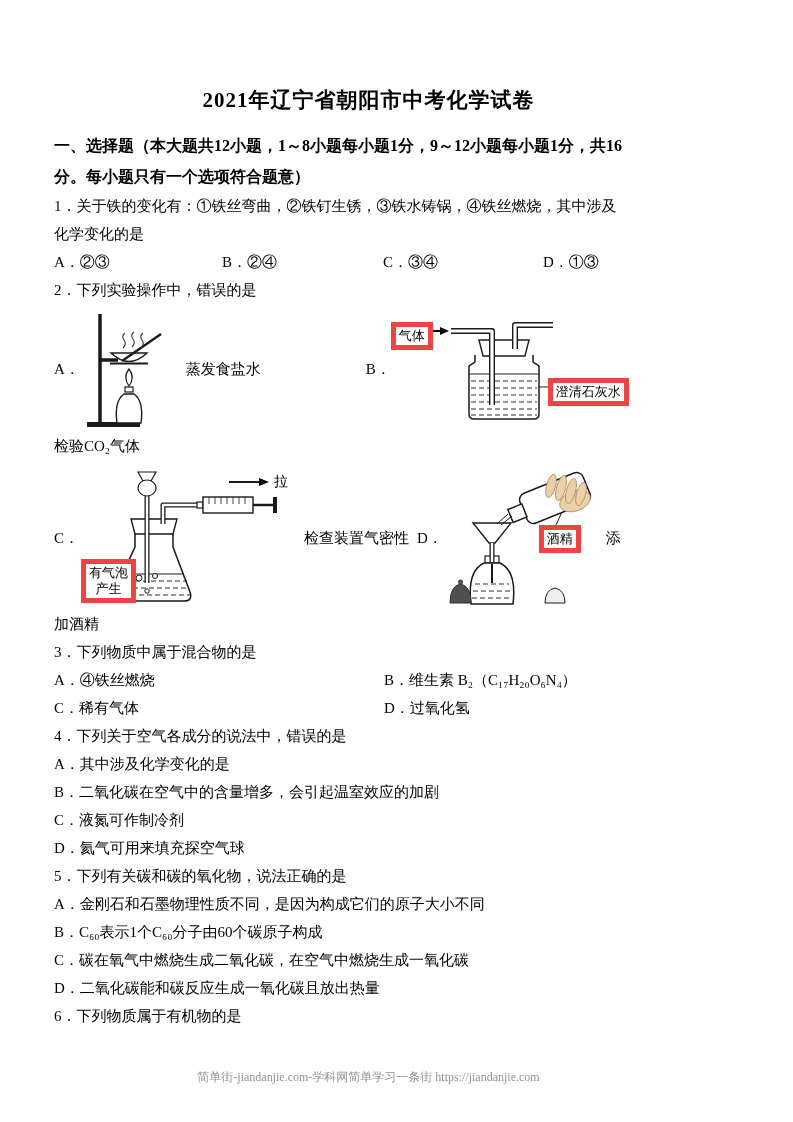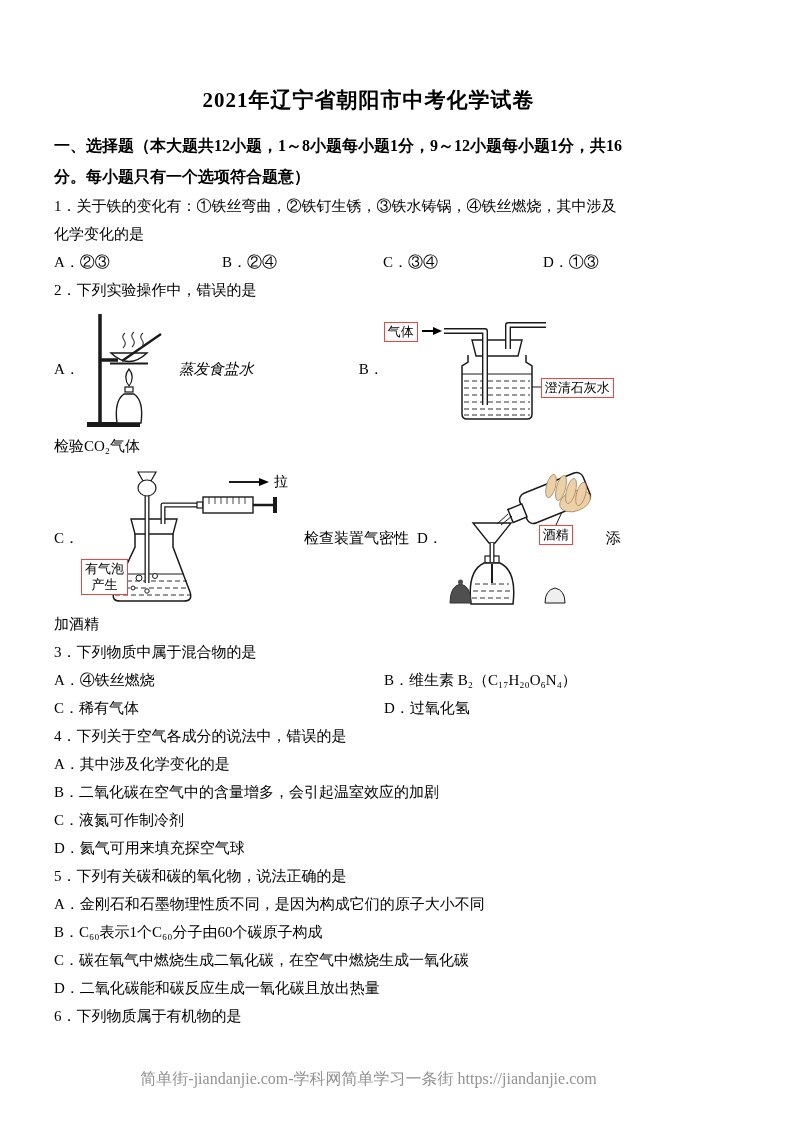--- a/index.html
+++ b/index.html
@@ -17,34 +17,34 @@
   .figrow { display:flex; align-items:center; }
   .row-ab { margin:6px 0 4px; }
   .row-cd { margin:8px 0 2px; }
   .optlabel, .figcaption { flex:none; white-space:nowrap; }
   .fig { position:relative; flex:none; }
   .fig svg { display:block; }
   .fig-a { margin-left:6px; }
   .fig-b { margin-left:0; }
   .fig-c { margin-left:2px; }
   .fig-d { margin-left:2px; }
-  .cap-a { margin-left:3px;font-style:italic; }
+  .cap-a { margin-left:10px; }
   .lbl-b { margin-left:105px; }
   .cap-c { margin-left:8px;text-align:center; }
   .lbl-d { margin-left:8px; }
   .cap-d { margin-left:6px; }
   .callout {
-    position:absolute; border:1px solid #ef4444; background:#fff; font-size:13px;
+    position:absolute; border:5px solid #ef4444; background:#fff; font-size:13px;
     line-height:16px; padding:1px 3px; white-space:nowrap;
   }
   .bubble-box { white-space:pre-line; text-align:center; }
   .plain-label { position:absolute; font-size:14px; line-height:18px; white-space:nowrap; }
   .footer {
     position:absolute; left:0; width:100%; top:1069px; text-align:center;
-    color:#929292; font-size:16px;
+    color:#929292; font-size:12px;
   }
 </style>
 </head>
 <body>
 
 <div class="page">
   <div class="title">2021年辽宁省朝阳市中考化学试卷</div>
 
   <div class="content">
     <div class="heading">一、选择题（本大题共12小题，1～8小题每小题1分，9～12小题每小题1分，共16分。每小题只有一个选项符合题意）</div>

